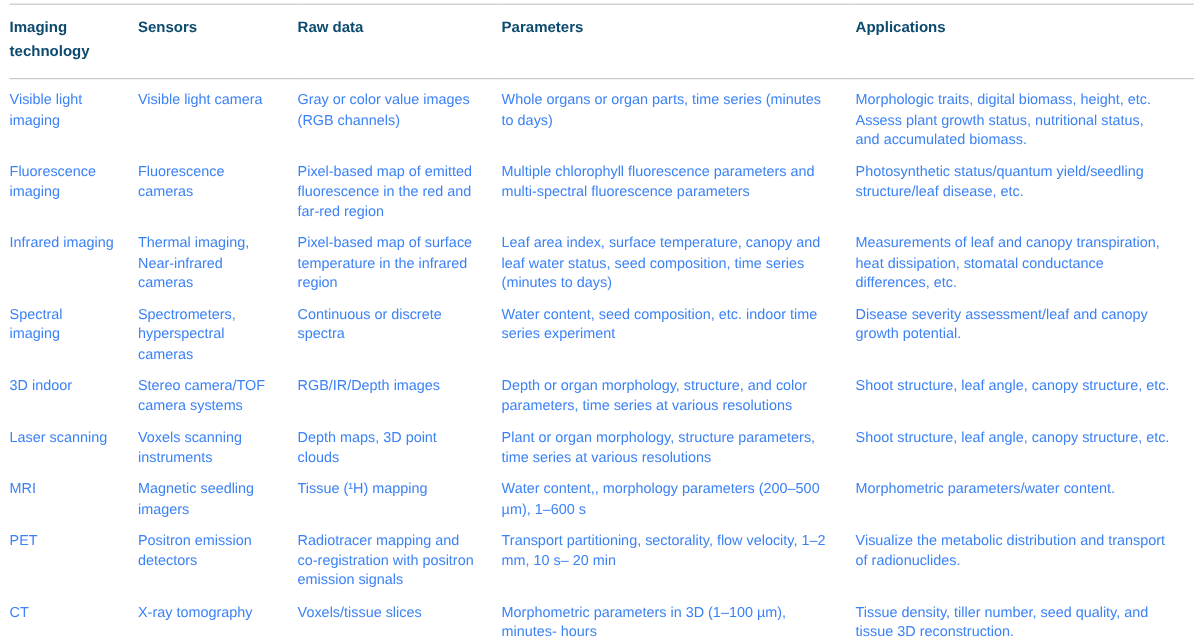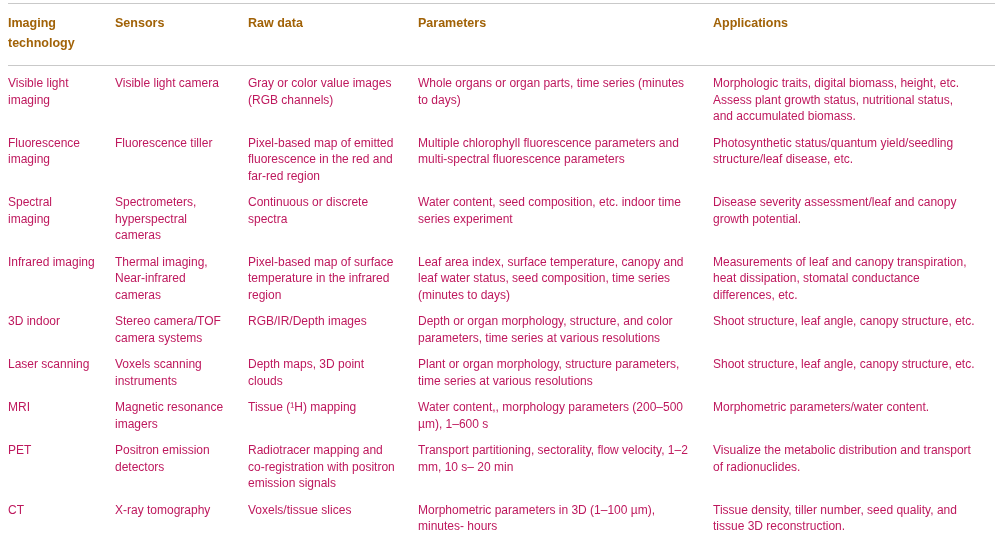--- a/index.html
+++ b/index.html
@@ -21,30 +21,30 @@
     border-collapse: collapse;
     table-layout: fixed;
     border-top: 1px solid #c9c9c9;
     border-bottom: 1px solid #c9c9c9;
   }
   .spec-table th {
     text-align: left;
     vertical-align: top;
     font-size: 12.5px;
     font-weight: bold;
-    color: #a16207;
+    color: #0c4a6e;
     line-height: 20px;
     padding: 9px 18px 12px 0;
     border-bottom: 1px solid #c9c9c9;
   }
   .spec-table td {
     text-align: left;
     vertical-align: top;
     font-size: 12px;
-    color: #be185d;
+    color: #3b82f6;
     line-height: 16.5px;
     padding: 0 20px 10px 0;
   }
   .spec-table tbody tr:first-child td { padding-top: 9px; }
   .spec-table tbody tr:last-child td { padding-bottom: 14px; }
 </style>
 </head>
 <body>
 
 <div class="page">
@@ -68,56 +68,56 @@
     <tbody>
       <tr>
         <td>Visible light imaging</td>
         <td>Visible light camera</td>
         <td>Gray or color value images (RGB channels)</td>
         <td>Whole organs or organ parts, time series (minutes to days)</td>
         <td>Morphologic traits, digital biomass, height, etc. Assess plant growth status, nutritional status, and accumulated biomass.</td>
       </tr>
       <tr>
         <td>Fluorescence imaging</td>
-        <td>Fluorescence tiller</td>
+        <td>Fluorescence cameras</td>
         <td>Pixel-based map of emitted fluorescence in the red and far-red region</td>
         <td>Multiple chlorophyll fluorescence parameters and multi-spectral fluorescence parameters</td>
         <td>Photosynthetic status/quantum yield/seedling structure/leaf disease, etc.</td>
+      </tr>
+      <tr>
+        <td>Infrared imaging</td>
+        <td>Thermal imaging, Near-infrared cameras</td>
+        <td>Pixel-based map of surface temperature in the infrared region</td>
+        <td>Leaf area index, surface temperature, canopy and leaf water status, seed composition, time series (minutes to days)</td>
+        <td>Measurements of leaf and canopy transpiration, heat dissipation, stomatal conductance differences, etc.</td>
       </tr>
       <tr>
         <td>Spectral imaging</td>
         <td>Spectrometers, hyperspectral cameras</td>
         <td>Continuous or discrete spectra</td>
         <td>Water content, seed composition, etc. indoor time series experiment</td>
         <td>Disease severity assessment/leaf and canopy growth potential.</td>
-      </tr>
-      <tr>
-        <td>Infrared imaging</td>
-        <td>Thermal imaging, Near-infrared cameras</td>
-        <td>Pixel-based map of surface temperature in the infrared region</td>
-        <td>Leaf area index, surface temperature, canopy and leaf water status, seed composition, time series (minutes to days)</td>
-        <td>Measurements of leaf and canopy transpiration, heat dissipation, stomatal conductance differences, etc.</td>
       </tr>
       <tr>
         <td>3D indoor</td>
         <td>Stereo camera/TOF camera systems</td>
         <td>RGB/IR/Depth images</td>
         <td>Depth or organ morphology, structure, and color parameters, time series at various resolutions</td>
         <td>Shoot structure, leaf angle, canopy structure, etc.</td>
       </tr>
       <tr>
         <td>Laser scanning</td>
         <td>Voxels scanning instruments</td>
         <td>Depth maps, 3D point clouds</td>
         <td>Plant or organ morphology, structure parameters, time series at various resolutions</td>
         <td>Shoot structure, leaf angle, canopy structure, etc.</td>
       </tr>
       <tr>
         <td>MRI</td>
-        <td>Magnetic resonance imagers</td>
+        <td>Magnetic seedling imagers</td>
         <td>Tissue (¹H) mapping</td>
         <td>Water content,, morphology parameters (200–500 µm), 1–600 s</td>
         <td>Morphometric parameters/water content.</td>
       </tr>
       <tr>
         <td>PET</td>
         <td>Positron emission detectors</td>
         <td>Radiotracer mapping and co-registration with positron emission signals</td>
         <td>Transport partitioning, sectorality, flow velocity, 1–2 mm, 10 s– 20 min</td>
         <td>Visualize the metabolic distribution and transport of radionuclides.</td>

